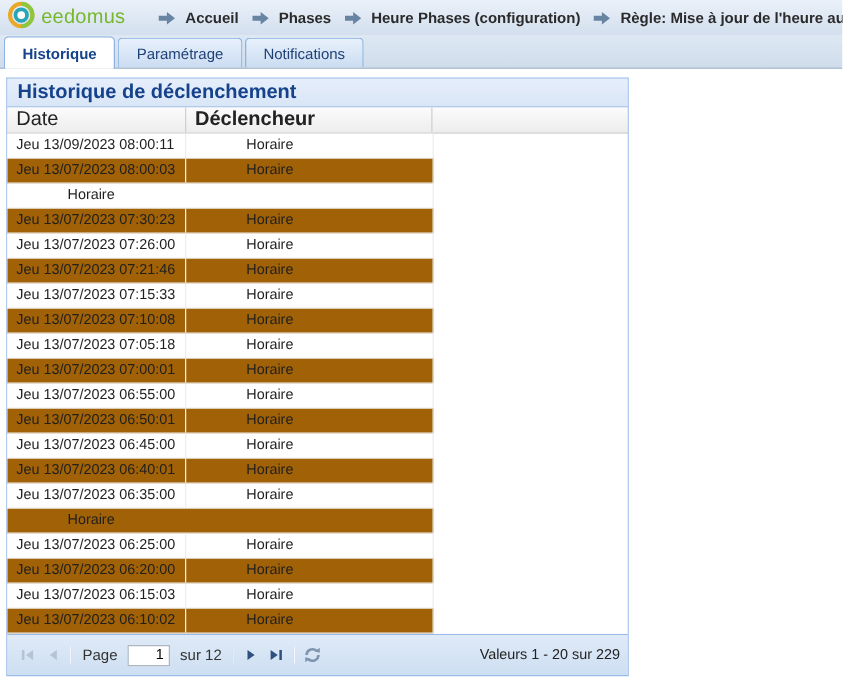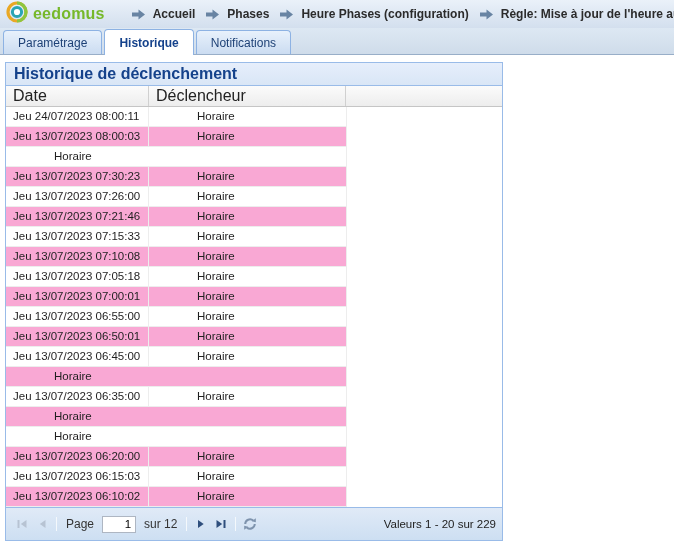--- a/index.html
+++ b/index.html
@@ -7,21 +7,21 @@
   body { font-family: "Liberation Sans", sans-serif; color: #222; }
 
   
   .app-header {
     height: 28px;
     background: linear-gradient(#eaf1f9, #d3dfee);
     display: flex;
     align-items: center;
     padding: 0 6px;
   }
-  .logo { display: flex; align-items: center; gap: 5px; cursor: pointer; font-weight: bold; }
+  .logo { display: flex; align-items: center; gap: 5px; cursor: pointer; }
   .logo-text { font-size: 16px; color: #76b82a; letter-spacing: 0.2px; }
   .breadcrumb { display: flex; align-items: center; margin-left: 16px; }
   .crumb { display: flex; align-items: center; }
   .crumb-arrow { display: inline-flex; margin: 0 7px 0 10px; }
   .crumb-label { font-size: 12px; color: #2b2b2b; font-weight: 600; white-space: nowrap; }
 
   
   .tabbar {
     height: 27px;
     background: linear-gradient(#dde8f3, #cfdcea);
@@ -78,34 +78,34 @@
     font-size: 16px;
     line-height: 20px;
     padding-left: 7px;
     border-right: 1px solid #d0d0d0;
     color: #222;
     cursor: pointer;
     overflow: hidden;
     white-space: nowrap;
   }
   .hcell.c-date { width: 143px; }
-  .hcell.c-trigger { width: 197px; }
+  .hcell.c-trigger { width: 197px; font-weight: bold; }
   .hcell.c-empty { flex: 1; border-right: none; }
 
   .grid-body { height: 400px; background: #fff; position: relative; }
   .grid-row {
     display: flex;
     height: 20px;
     width: 341px;
     border-bottom: 1px solid #ededed;
     border-right: 1px solid #ededed;
     background: #fff;
     cursor: pointer;
   }
-  .grid-row.alt { background: #f9a8d4; }
+  .grid-row.alt { background: #a16207; }
   .grid-row .cell {
     font-size: 11.5px;
     line-height: 19px;
     white-space: nowrap;
     overflow: hidden;
     color: #1f1f1f;
   }
   .cell.c-date { width: 143px; padding-left: 7px; border-right: 1px solid #ededed; }
   .cell.c-trigger { flex: 1; padding-left: 6px; margin-left: 42px; }
 
@@ -187,25 +187,25 @@
         <svg width="15" height="13" viewBox="0 0 15 13">
             <path d="M1 4.5 h6.5 V1.5 L14 6.5 L7.5 11.5 V8.5 H1 Z" fill="#6884a3"></path>
           </svg>
       </span>
       <span class="crumb-label">Règle: Mise à jour de l'heure au format 0000</span>
     </span>
   </div>
 </div>
 
 <div class="tabbar">
+  <div class="tab active">
+    <span>Historique</span>
+  </div>
   <div class="tab">
     <span>Paramétrage</span>
-  </div>
-  <div class="tab active">
-    <span>Historique</span>
   </div>
   <div class="tab">
     <span>Notifications</span>
   </div>
 </div>
 
 <div class="content">
   <div class="panel">
 
     <div class="panel-header">
@@ -213,21 +213,21 @@
     </div>
 
     <div class="grid-header">
       <div class="hcell c-date">Date</div>
       <div class="hcell c-trigger">Déclencheur</div>
       <div class="hcell c-empty"></div>
     </div>
 
     <div class="grid-body">
       <div class="grid-row">
-        <div class="cell c-date">Jeu 24/07/2023 08:00:11</div>
+        <div class="cell c-date">Jeu 13/09/2023 08:00:11</div>
         <div class="cell c-trigger">Horaire</div>
       </div>
 
       <div class="grid-row alt">
         <div class="cell c-date">Jeu 13/07/2023 08:00:03</div>
         <div class="cell c-trigger">Horaire</div>
       </div>
 
       <div class="grid-row">
         <div class="cell c-trigger">Horaire</div>
@@ -277,33 +277,35 @@
         <div class="cell c-date">Jeu 13/07/2023 06:50:01</div>
         <div class="cell c-trigger">Horaire</div>
       </div>
 
       <div class="grid-row">
         <div class="cell c-date">Jeu 13/07/2023 06:45:00</div>
         <div class="cell c-trigger">Horaire</div>
       </div>
 
       <div class="grid-row alt">
+        <div class="cell c-date">Jeu 13/07/2023 06:40:01</div>
         <div class="cell c-trigger">Horaire</div>
       </div>
 
       <div class="grid-row">
         <div class="cell c-date">Jeu 13/07/2023 06:35:00</div>
         <div class="cell c-trigger">Horaire</div>
       </div>
 
       <div class="grid-row alt">
         <div class="cell c-trigger">Horaire</div>
       </div>
 
       <div class="grid-row">
+        <div class="cell c-date">Jeu 13/07/2023 06:25:00</div>
         <div class="cell c-trigger">Horaire</div>
       </div>
 
       <div class="grid-row alt">
         <div class="cell c-date">Jeu 13/07/2023 06:20:00</div>
         <div class="cell c-trigger">Horaire</div>
       </div>
 
       <div class="grid-row">
         <div class="cell c-date">Jeu 13/07/2023 06:15:03</div>

